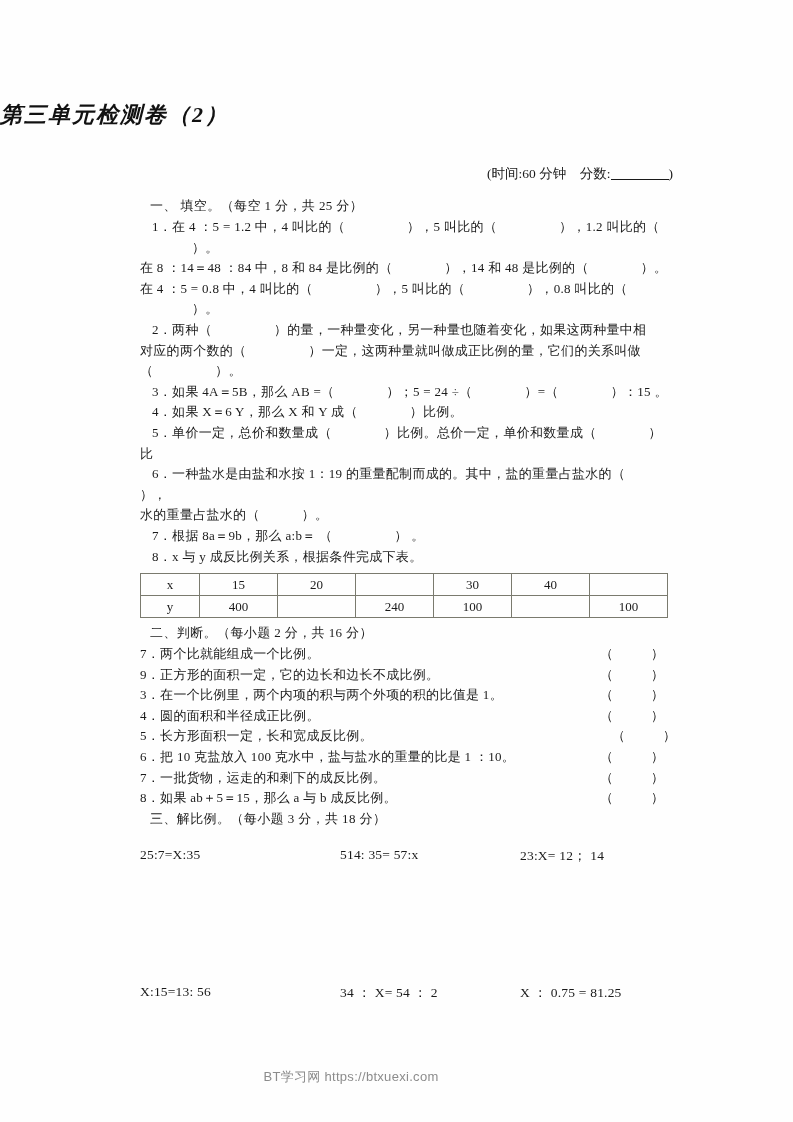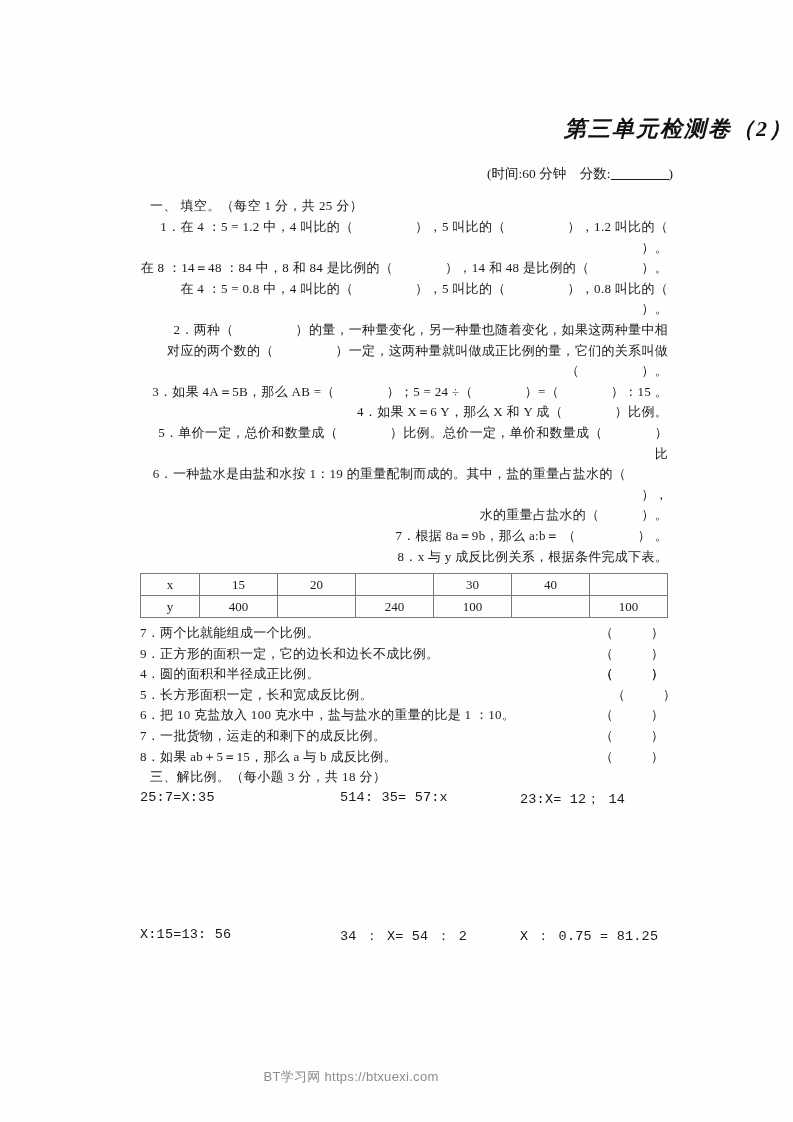--- a/index.html
+++ b/index.html
@@ -20,28 +20,27 @@
     inset: 0;
     background: #fefefe;
   }
 
   
   .doc-title {
     position: absolute;
     left: 0;
     top: 100px;
     width: 793px;
-    text-align: right;
+    text-align: left;
     font-family: "Liberation Serif", "DejaVu Serif", serif;
     font-size: 22px;
     font-weight: bold;
     font-style: italic;
     letter-spacing: 2px;
     color: #111;
-    margin-top: 14px;
   }
 
   
   .meta-line {
     position: absolute;
     right: 120px;
     top: 165px;
     font-size: 13.5px;
     color: #1a1a1a;
     white-space: nowrap;
@@ -66,21 +65,20 @@
     line-height: 20px;
     margin: 0 0 1px 0;
     letter-spacing: .4px;
     text-indent: 10px;
   }
   .q-line {
     font-size: 13px;
     line-height: 20.6px;
     margin: 0;
     letter-spacing: .3px;
-    text-align: right;
   }
   .q-line.indent { text-indent: 12px; }
   .gap-s { display: inline-block; width: 42px; }
   .gap-m { display: inline-block; width: 52px; }
   .gap-l { display: inline-block; width: 62px; }
 
   
   .xy-table {
     border-collapse: collapse;
     margin-top: 6px;
@@ -118,23 +116,23 @@
   .tf-row.shift .tf-mark { left: 472px; }
 
   
   .eq-grid {
     position: relative;
     height: 22px;
     margin-top: 3px;
   }
   .eq {
     position: absolute;
-    top: 0;
+    top: 15px;
     font-size: 13.5px;
-    font-family: Liberation Mono, monospace;
+    font-family: Liberation Serif, serif;
     letter-spacing: .2px;
     white-space: nowrap;
   }
   .eq.c1 { left: 0px; }
   .eq.c2 { left: 200px; }
   .eq.c3 { left: 380px; }
   .eq-spacer { height: 112px; }
 
   
   .footer-mark {
@@ -208,30 +206,32 @@
           <td>400</td>
           <td></td>
           <td>240</td>
           <td>100</td>
           <td></td>
           <td>100</td>
         </tr>
       </tbody>
     </table>
 
+    <div class="sec-head">二、判断。（每小题 2 分，共 16 分）</div>
 
     <div class="tf-row">
       <span>7．两个比就能组成一个比例。</span>
       <span class="tf-mark"><span>（</span><span class="inner"></span><span>）</span></span>
     </div>
     <div class="tf-row">
       <span>9．正方形的面积一定，它的边长和边长不成比例。</span>
       <span class="tf-mark"><span>（</span><span class="inner"></span><span>）</span></span>
     </div>
     <div class="tf-row">
+      <span>3．在一个比例里，两个内项的积与两个外项的积的比值是 1。</span>
       <span class="tf-mark"><span>（</span><span class="inner"></span><span>）</span></span>
     </div>
     <div class="tf-row">
       <span>4．圆的面积和半径成正比例。</span>
       <span class="tf-mark"><span>（</span><span class="inner"></span><span>）</span></span>
     </div>
     <div class="tf-row shift">
       <span>5．长方形面积一定，长和宽成反比例。</span>
       <span class="tf-mark"><span>（</span><span class="inner"></span><span>）</span></span>
     </div>

